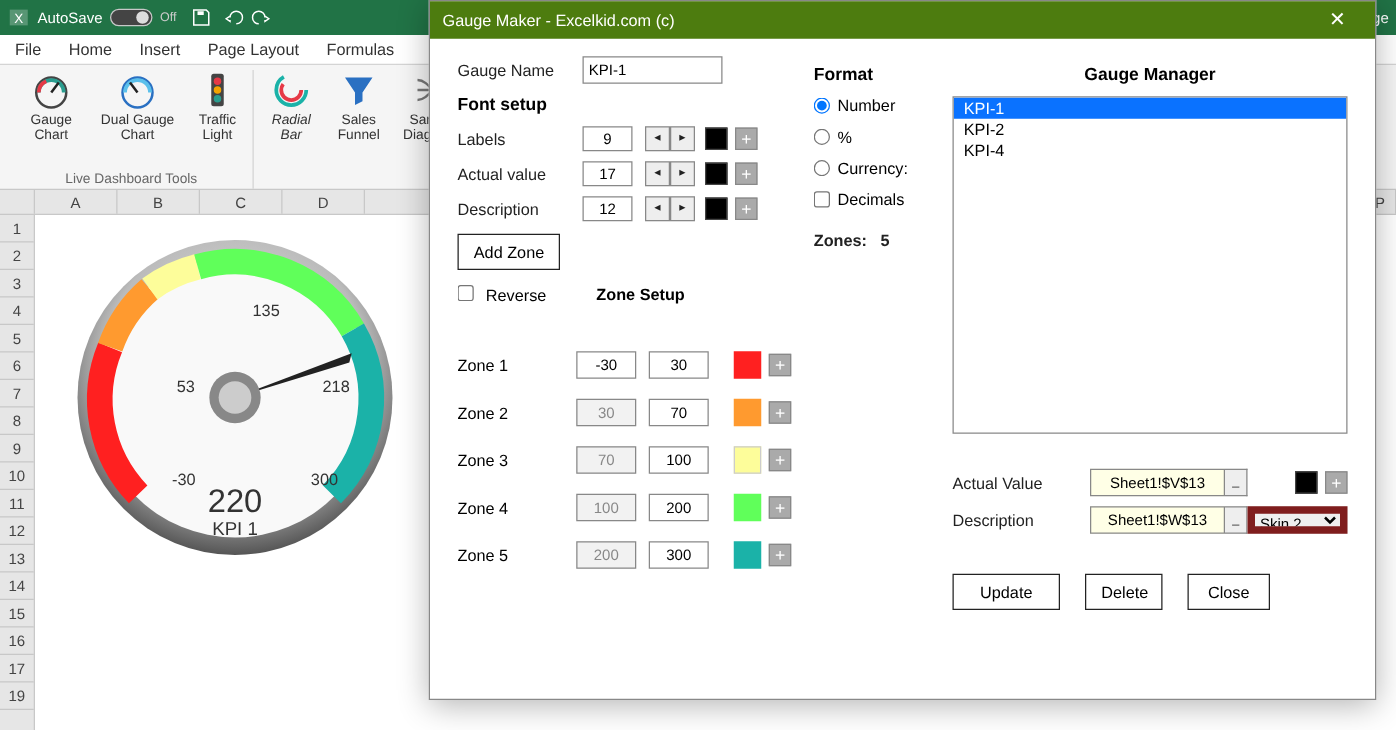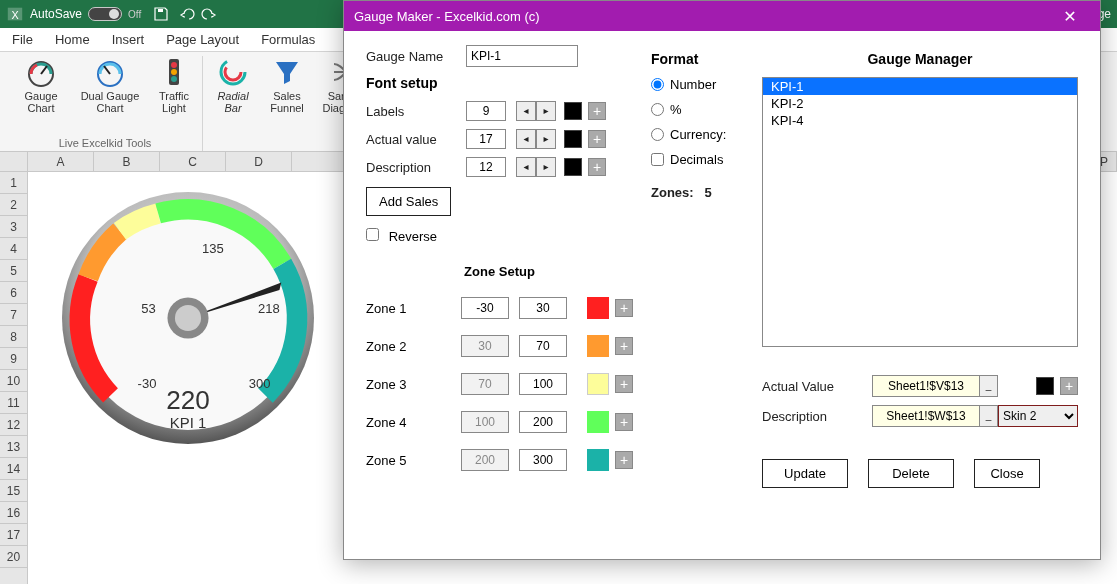--- a/index.html
+++ b/index.html
@@ -34,21 +34,21 @@
   .gridarea { display: flex; height: 412px; }
   .rowhdrs { width: 28px; background: #e6e6e6; border-right: 1px solid #c8c8c8; }
   .rowhdrs .r { height: 22px; border-bottom: 1px solid #c8c8c8; text-align: center; font-size: 12px; color: #444; line-height: 22px; }
   .cells { flex: 1; position: relative; }
 
   
   .gauge-wrap { position: absolute; left: 20px; top: 6px; width: 280px; height: 280px; }
 
   
   .dlg { position: absolute; left: 343px; top: 0; width: 758px; height: 560px; background: #fff; border: 1px solid #888; box-shadow: 0 4px 24px rgba(0,0,0,.3); z-index: 10; }
-  .dlg-title { height: 30px; background: #a21caf; color: #fff; display: flex; align-items: center; padding: 0 10px; font-size: 13px; }
+  .dlg-title { height: 30px; background: #4d7c0f; color: #fff; display: flex; align-items: center; padding: 0 10px; font-size: 13px; }
   .dlg-title .close { margin-left: auto; width: 40px; text-align: center; font-size: 16px; cursor: pointer; }
 
   .dlg-body { padding: 14px 22px; display: flex; gap: 18px; height: calc(100% - 30px); }
   .col-l { flex: 1; }
   .col-m { width: 130px; }
   .col-r { width: 360px; display: flex; flex-direction: column; }
 
   .row { display: flex; align-items: center; margin-bottom: 8px; font-size: 13px; color: #222; }
   .label { width: 100px; }
   .textin { border: 1px solid #888; height: 22px; padding: 0 4px; font-size: 12px; width: 112px; }
@@ -71,36 +71,36 @@
 
   .listbox { border: 1px solid #888; height: 270px; overflow: auto; font-size: 13px; }
   .listbox .item { padding: 1px 8px; cursor: pointer; }
   .listbox .item.sel { background: #0a72ff; color: #fff; }
 
   .refbox { display: flex; align-items: center; }
   .refbox input { width: 108px; height: 22px; border: 1px solid #888; background: #ffffe6; font-size: 12px; text-align: center; }
   .refbox .refbtn { width: 18px; height: 22px; border: 1px solid #888; border-left: none; background: #eee; font-size: 10px; text-align: center; line-height: 20px; cursor: pointer; }
 
   .botrow { display: flex; gap: 20px; margin-top: 24px; justify-content: flex-start; }
-  .selectbox { border: 1px solid #7f1d1d; height: 22px; font-size: 12px; width: 80px; }
+  .selectbox { border: 6px solid #7f1d1d; height: 22px; font-size: 12px; width: 80px; }
 
   .zoneinput { width: 48px; height: 22px; border: 1px solid #888; text-align: center; font-size: 12px; }
   .zoneinput[disabled] { background: #f2f2f2; color: #888; }
   .zonerow { display: flex; align-items: center; margin-bottom: 16px; font-size: 13px; }
   .zonerow .zlbl { width: 95px; }
   .zonerow .gap { width: 10px; }
   .zcolor { width: 22px; height: 22px; margin-left: 20px; cursor:pointer; }
   .zcolor.red { background: #ff2020; }
   .zcolor.orange { background: #ff9a2f; }
   .zcolor.yellow { background: #fdfd9a; border:1px solid #ccc; }
   .zcolor.green { background: #60ff5a; }
   .zcolor.teal { background: #1bb2a8; }
 
-  .sub2 { display:flex; gap:20px; margin-top:12px; margin-bottom:12px;flex-direction:column; }
-  .zonesetup-h { font-weight:bold; font-size:13px; margin-bottom:6px; text-align:center; }
+  .sub2 { display:flex; gap:40px; margin-top:12px; margin-bottom:12px; }
+  .zonesetup-h { font-weight:bold; font-size:13px; margin-bottom:26px; text-align:center; }
 </style>
 </head>
 <body>
 
 <div class="titlebar">
   <span class="exlogo">
     <svg viewBox="0 0 20 20">
         <rect width="20" height="20" fill="#217346"></rect>
         <rect x="2" y="3" width="16" height="14" fill="#fff" opacity=".25"></rect>
         <text x="10" y="15" text-anchor="middle" fill="#fff" font-size="12" font-family="Arial">X</text>
@@ -171,21 +171,21 @@
               <rect x="11" y="3" width="10" height="26" rx="2" fill="#444"></rect>
               <circle cx="16" cy="9" r="3" fill="#e63946"></circle>
               <circle cx="16" cy="16" r="3" fill="#f4a300"></circle>
               <circle cx="16" cy="23" r="3" fill="#2a9d8f"></circle>
             </svg>
         </span>
         <span class="lbl" style="white-space:pre-line;">Traffic
 Light</span>
       </div>
     </div>
-    <div class="gtitle">Live Excelkid Tools</div>
+    <div class="gtitle">Live Dashboard Tools</div>
   </div>
   <div class="rgroup noborder">
     <div class="rrow">
       <div class="rbtn" style="width:44px;font-style:italic;">
         <span class="ico">
           <svg viewBox="0 0 32 32">
               <circle cx="16" cy="16" r="12" fill="none" stroke="#1bb2a8" stroke-width="3" stroke-dasharray="50 30"></circle>
               <circle cx="16" cy="16" r="8" fill="none" stroke="#e63946" stroke-width="3" stroke-dasharray="30 30"></circle>
             </svg>
         </span>
@@ -236,21 +236,21 @@
       <div class="r">8</div>
       <div class="r">9</div>
       <div class="r">10</div>
       <div class="r">11</div>
       <div class="r">12</div>
       <div class="r">13</div>
       <div class="r">14</div>
       <div class="r">15</div>
       <div class="r">16</div>
       <div class="r">17</div>
-      <div class="r">20</div>
+      <div class="r">19</div>
     </div>
   <div class="cells">
     <div class="gauge-wrap">
       <svg viewBox="0 0 300 300">
         <defs>
           <radialGradient id="bezel" cx="50%" cy="40%" r="60%">
             <stop offset="0%" stop-color="#eee"></stop>
               <stop offset="70%" stop-color="#bbb"></stop>
               <stop offset="100%" stop-color="#555"></stop>
           </radialGradient>
@@ -326,21 +326,21 @@
           <div class="spinbtns">
             <span class="spinbtn">◂</span>
             <span class="spinbtn">▸</span>
           </div>
           <span class="swatch" style="background:#000;"></span>
           <span class="plusbtn">+</span>
         </div>
       </div>
 
       <div class="btnrow">
-        <button class="btn">Add Sales</button>
+        <button class="btn">Add Zone</button>
       </div>
 
       <div class="sub2">
         <label style="font-size:13px;">
           <input type="checkbox" class="chk" style="">
           <span>Reverse</span>
         </label>
         <span class="zonesetup-h" style="font-weight:bold;">Zone Setup</span>
       </div>
 
@@ -439,18 +439,18 @@
           <span class="refbtn">_</span>
         </div>
         <span style="flex:1"></span>
         <select class="selectbox">
           <option>Skin 2</option>
         </select>
       </div>
 
       <div class="botrow">
         <button class="btn" style="width:86px;">Update</button>
-        <button class="btn" style="width:86px;">Delete</button>
+        <button class="btn" style="width:62px;">Delete</button>
         <button class="btn" style="width:66px;">Close</button>
       </div>
     </div>
   </div>
 </div>
 
 </body></html>

